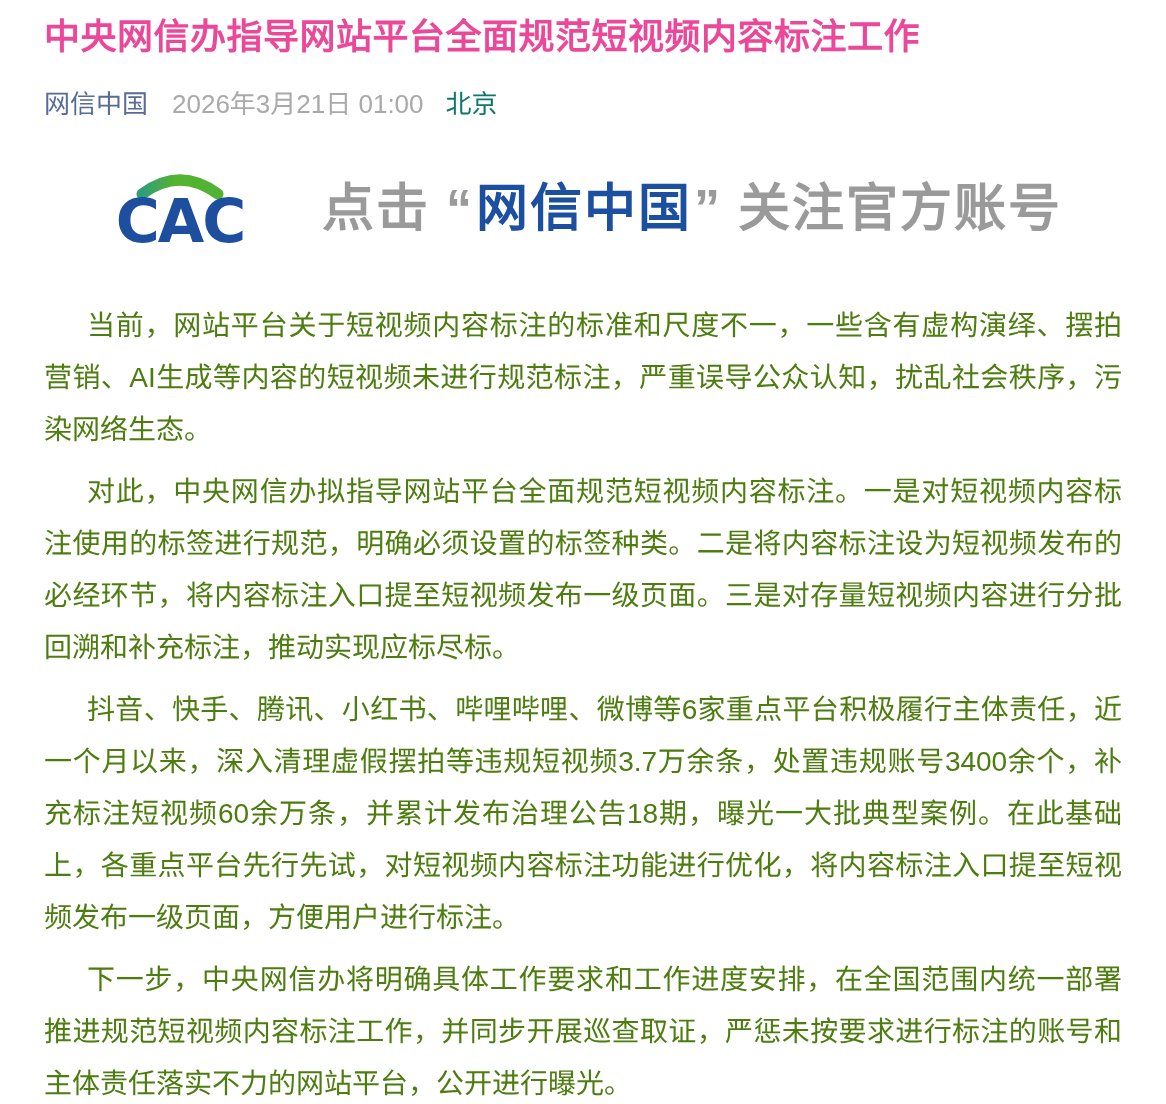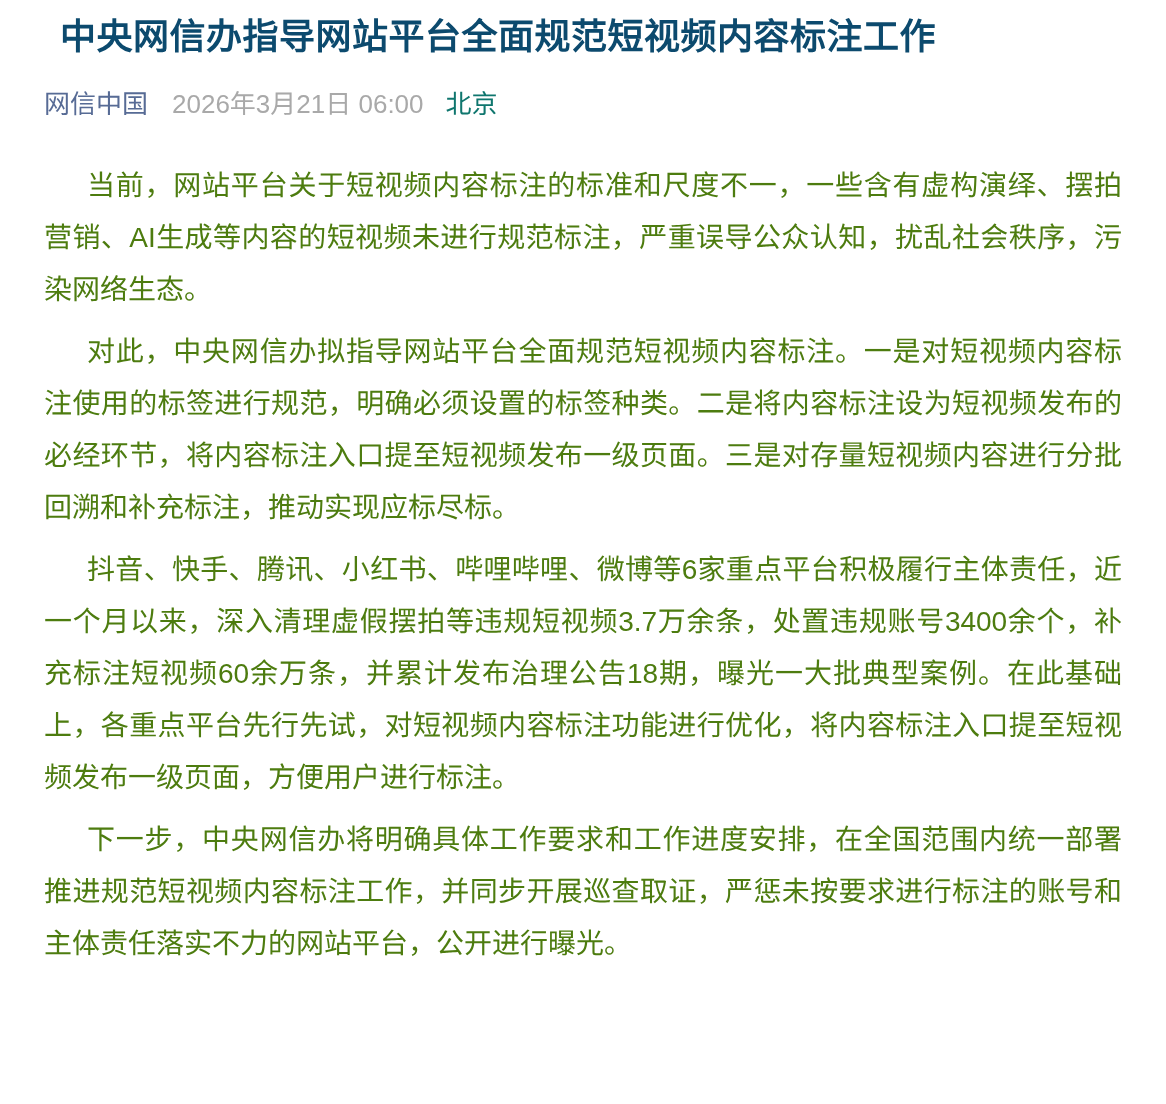--- a/index.html
+++ b/index.html
@@ -9,25 +9,25 @@
     font-family: "Liberation Sans", "DejaVu Sans", sans-serif;
   }
   .page {
     width: 1166px;
     box-sizing: border-box;
     padding: 0 44px 20px 44px;
     background: #ffffff;
   }
   
   h1.title {
-    margin: 12px 0 0 16px;
+    margin: 12px 0 0 0;
     font-size: 36px;
     line-height: 50px;
     font-weight: 700;
-    color: #0c4a6e;
+    color: #ec4899;
     letter-spacing: 0.5px;
   }
   
   .byline {
     margin-top: 26px;
     font-size: 26px;
     line-height: 32px;
     display: flex;
     align-items: baseline;
   }
@@ -81,24 +81,40 @@
 </style>
 </head>
 <body>
 
 <div class="page">
 
   <h1 class="title">中央网信办指导网站平台全面规范短视频内容标注工作</h1>
 
   <div class="byline">
     <a class="account">网信中国</a>
-    <span class="date">2026年3月21日 06:00</span>
+    <span class="date">2026年3月21日 01:00</span>
     <span class="place">北京</span>
   </div>
 
+  <div class="banner">
+    <svg class="logo" viewBox="0 0 152 92" aria-hidden="true">
+      <defs>
+        <linearGradient id="arc-grad" x1="0" y1="0" x2="1" y2="0">
+          <stop offset="0" stop-color="#2f9e77"></stop>
+          <stop offset="0.45" stop-color="#55b42f"></stop>
+          <stop offset="1" stop-color="#51b234"></stop>
+        </linearGradient>
+      </defs>
+      <path d="M 38 32 Q 76 4 114 32" fill="none" stroke="url(#arc-grad)" stroke-width="11" stroke-linecap="round"></path>
+      <text x="76" y="80" text-anchor="middle" font-family="DejaVu Sans, Liberation Sans, sans-serif" font-size="60" font-weight="bold" letter-spacing="-2" fill="#1d4f9e">CAC</text>
+    </svg>
+    <div class="banner-text">
+      <span class="gray">点击</span><span class="gray q-open">“</span><span class="blue">网信中国</span><span class="gray q-close">”</span><span class="gray">关注官方账号</span>
+    </div>
+  </div>
 
   <div class="content">
     <p>当前，网站平台关于短视频内容标注的标准和尺度不一，一些含有虚构演绎、摆拍营销、AI生成等内容的短视频未进行规范标注，严重误导公众认知，扰乱社会秩序，污染网络生态。</p>
     <p>对此，中央网信办拟指导网站平台全面规范短视频内容标注。一是对短视频内容标注使用的标签进行规范，明确必须设置的标签种类。二是将内容标注设为短视频发布的必经环节，将内容标注入口提至短视频发布一级页面。三是对存量短视频内容进行分批回溯和补充标注，推动实现应标尽标。</p>
     <p>抖音、快手、腾讯、小红书、哔哩哔哩、微博等6家重点平台积极履行主体责任，近一个月以来，深入清理虚假摆拍等违规短视频3.7万余条，处置违规账号3400余个，补充标注短视频60余万条，并累计发布治理公告18期，曝光一大批典型案例。在此基础上，各重点平台先行先试，对短视频内容标注功能进行优化，将内容标注入口提至短视频发布一级页面，方便用户进行标注。</p>
     <p>下一步，中央网信办将明确具体工作要求和工作进度安排，在全国范围内统一部署推进规范短视频内容标注工作，并同步开展巡查取证，严惩未按要求进行标注的账号和主体责任落实不力的网站平台，公开进行曝光。</p>
   </div>
 
 </div>
 

